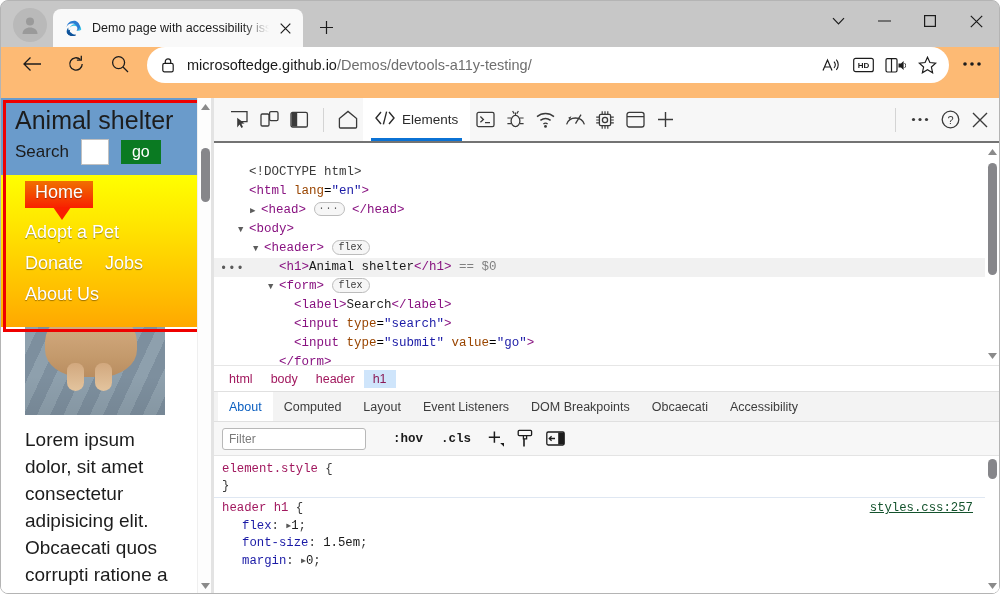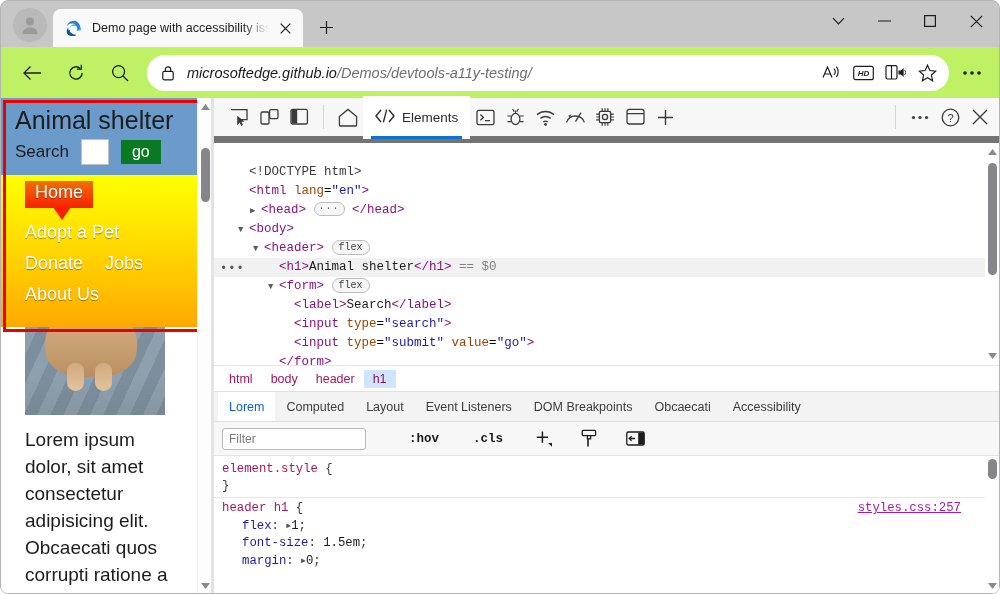--- a/index.html
+++ b/index.html
@@ -77,25 +77,24 @@
     align-items: center;
   }
   .wc-btn {
     width: 46px; height: 40px;
     display: flex; align-items: center; justify-content: center;
   }
 
   
   .navbar {
     height: 51px;
-    background: #bef264;
-    display: flex;
-    align-items: center;
+    background: #fdba74;
+    display: flex;
+    align-items: flex-start;
     padding: 0 10px 0 14px;
-    font-style: italic;
   }
   .nav-icon-btn {
     width: 34px; height: 34px;
     border-radius: 5px;
     display: flex; align-items: center; justify-content: center;
     flex: none;
     margin-right: 10px;
   }
   .omnibox {
     flex: 1;
@@ -292,21 +291,21 @@
     position: absolute;
     left: 3px; width: 9px;
     background: #86868a;
     border-radius: 5px;
   }
 
   
   .dt-toolbar {
     height: 45px;
     background: #f7f7f7;
-    border-bottom: 7px solid #737373;
+    border-bottom: 2px solid #737373;
     display: flex;
     align-items: center;
     padding: 0 6px 0 10px;
     flex: none;
   }
   .dt-ibtn {
     width: 30px; height: 30px;
     display: flex; align-items: center; justify-content: center;
     border-radius: 4px;
     flex: none;
@@ -453,21 +452,21 @@
   }
 
   
   .styles-toolbar {
     height: 34px;
     background: #f7f7f7;
     border-bottom: 1px solid #e4e4e4;
     display: flex;
     align-items: center;
     padding-left: 8px;
-    gap: 20px;
+    gap: 4px;
     flex: none;
   }
   .filter-input {
     width: 144px; height: 22px;
     border: 1px solid #b8b8b8;
     border-radius: 3px;
     background: #ffffff;
     font-size: 12px;
     color: #7a7a7a;
     padding: 0 6px;
@@ -503,22 +502,22 @@
   .prop { color: #1a1aa6; padding-left: 20px; display: inline-block; }
   .val { color: #1a1a1a; }
   .tri {
     display: inline-block;
     font-size: 8px;
     color: #5a5a5a;
     vertical-align: 1px;
   }
   .src-link {
     position: absolute;
-    right: 40px; top: 2px;
-    color: #a21caf;
+    right: 28px; top: 2px;
+    color: #14532d;
     text-decoration: underline;
     font-size: 12.3px;
   }
   .gray { color: #3c3c3c; }
 </style>
 </head>
 <body>
 
 <div class="window">
 
@@ -830,21 +829,21 @@
       </div>
 
       <div class="breadcrumb">
         <span class="crumb">html</span>
         <span class="crumb">body</span>
         <span class="crumb">header</span>
         <span class="crumb active">h1</span>
       </div>
 
       <div class="sb-tabs">
-        <div class="sb-tab active">Lorem</div>
+        <div class="sb-tab active">About</div>
         <div class="sb-tab">Computed</div>
         <div class="sb-tab">Layout</div>
         <div class="sb-tab">Event Listeners</div>
         <div class="sb-tab">DOM Breakpoints</div>
         <div class="sb-tab">Obcaecati</div>
         <div class="sb-tab">Accessibility</div>
       </div>
 
       <div class="styles-toolbar">
         <div class="filter-input">Filter</div>

